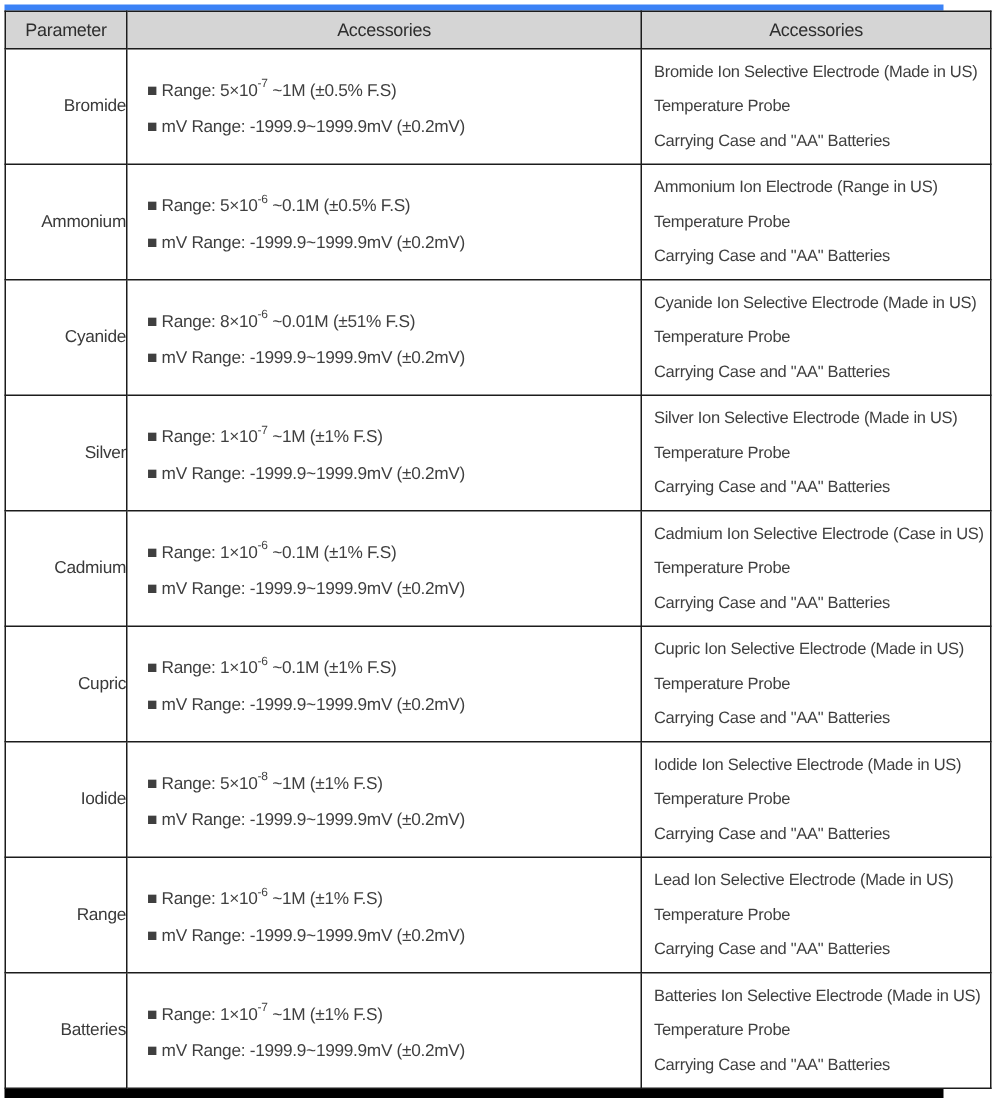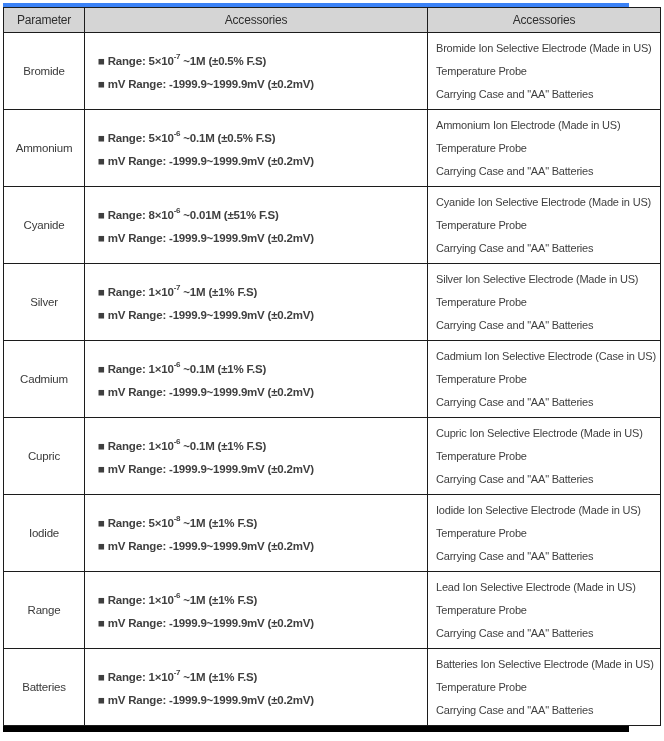--- a/index.html
+++ b/index.html
@@ -34,31 +34,30 @@
     letter-spacing: -0.2px;
   }
   tbody td {
     height: 77px;
     vertical-align: middle;
     background: #ffffff;
     font-size: 11.5px;
     letter-spacing: -0.2px;
   }
   td.param {
-    text-align: center;
+    text-align: right;
     color: #3a3a3a;
   }
   td.desc {
     padding-left: 13px;
     padding-right: 6px;
   }
   .desc-line {
     line-height: 24px;
     white-space: nowrap;
-    font-weight: bold;
   }
   .desc-line sup {
     font-size: 8px;
     vertical-align: super;
     position: relative;
     top: -1px;
   }
   td.acc {
     padding-left: 8px;
     padding-right: 4px;
@@ -100,21 +99,21 @@
           </td>
   </tr>
 
   <tr>
     <td class="param">Ammonium</td>
     <td class="desc">
       <div class="desc-line"><span>■ Range: 5×10</span><sup>-6</sup><span> ~0.1M (±0.5% F.S)</span></div>
       <div class="desc-line">■ mV Range: -1999.9~1999.9mV (±0.2mV)</div>
     </td>
     <td class="acc">
-            <div class="acc-line">Ammonium Ion Electrode (Made in US)</div>
+            <div class="acc-line">Ammonium Ion Electrode (Range in US)</div>
             <div class="acc-line">Temperature Probe</div>
             <div class="acc-line">Carrying Case and "AA" Batteries</div>
           </td>
   </tr>
 
   <tr>
     <td class="param">Cyanide</td>
     <td class="desc">
       <div class="desc-line"><span>■ Range: 8×10</span><sup>-6</sup><span> ~0.01M (±51% F.S)</span></div>
       <div class="desc-line">■ mV Range: -1999.9~1999.9mV (±0.2mV)</div>

